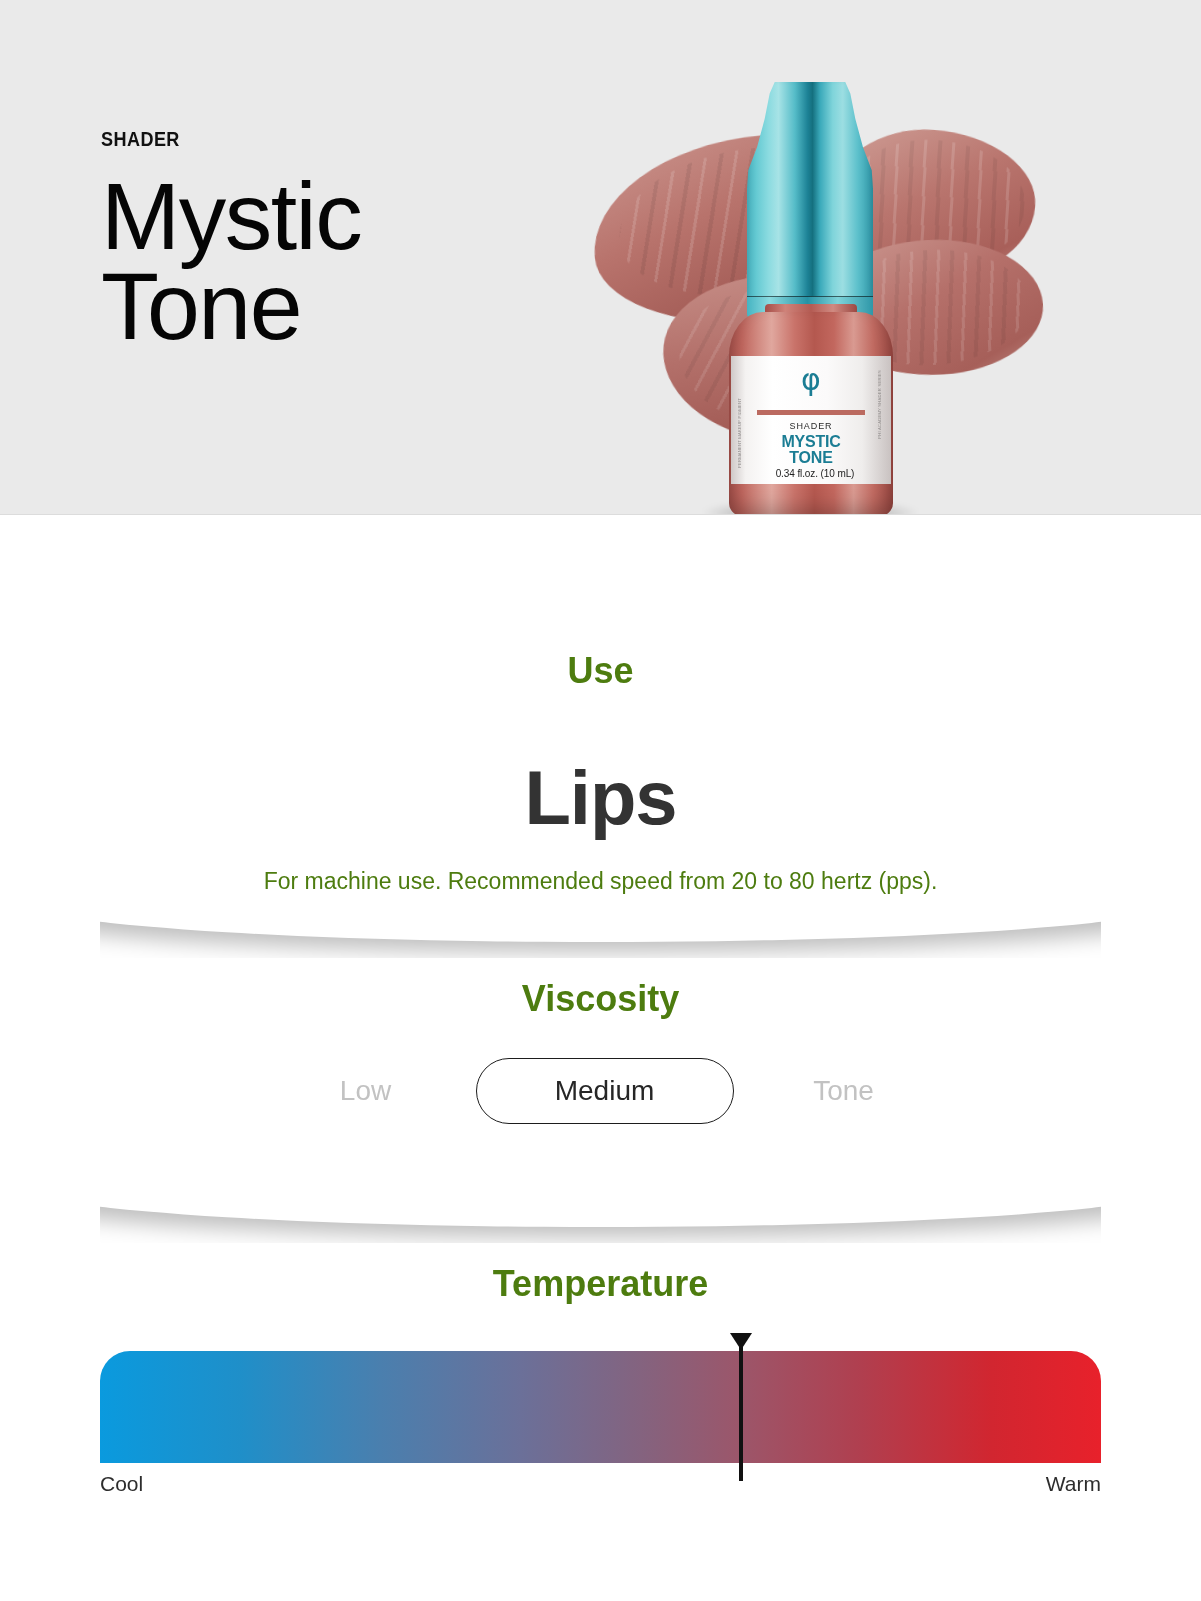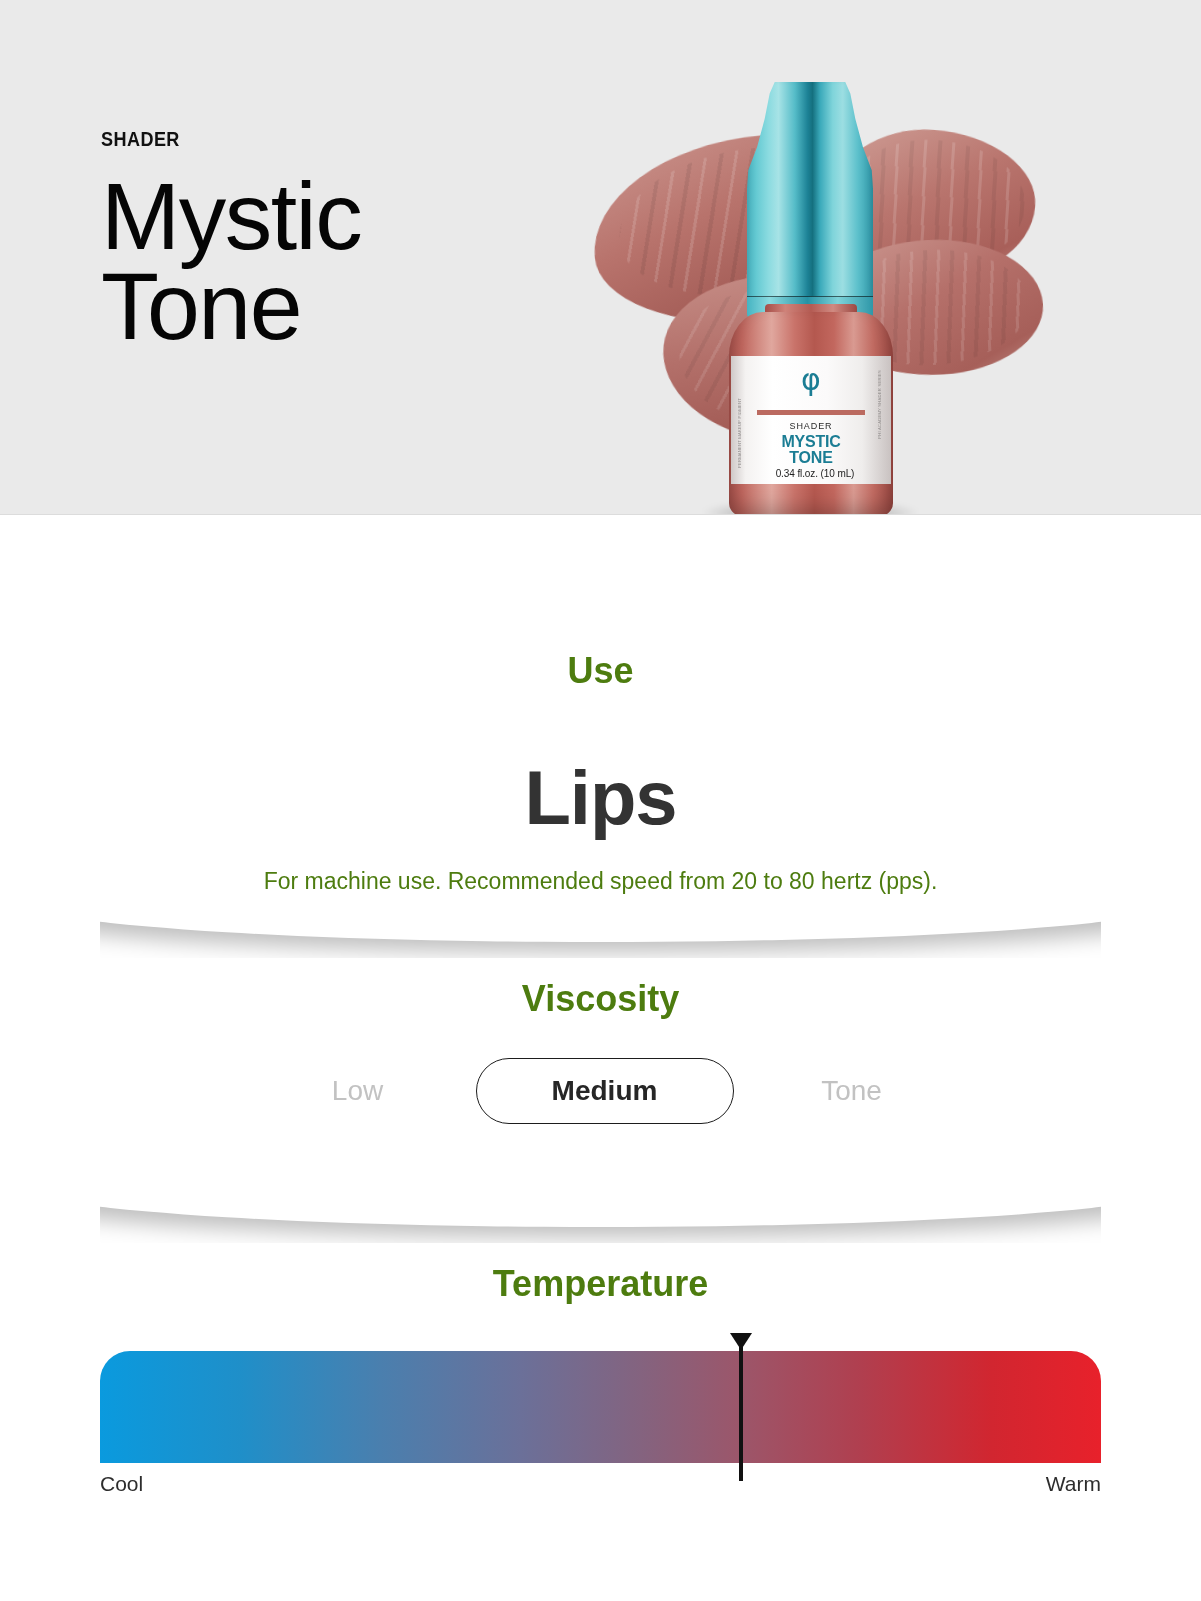--- a/index.html
+++ b/index.html
@@ -312,39 +312,39 @@
   .divider.d1 { top: 900px; }
   .divider.d2 { top: 1185px; }
 
   
   .sec-visc { top: 978px; }
   .visc-row {
     margin-top: 38px;
     display: flex;
     align-items: center;
     justify-content: center;
-    gap: 8px;
+    gap: 0;
     padding-left: 8px;
   }
   .visc-opt {
     width: 220px;
     font-size: 28px;
     color: #c2c2c2;
     font-weight: 400;
   }
   .visc-opt.selected {
     width: 258px;
     height: 66px;
     display: flex;
     align-items: center;
     justify-content: center;
     border: 1.6px solid #1d1d1d;
     border-radius: 33px;
     color: #262626;
-    font-weight: 700;
+    font-weight: 400;
     background: #ffffff;
   }
 
   
   .sec-temp { top: 1263px; }
   .temp-wrap {
     position: relative;
     margin: 38px auto 0;
     width: 1001px;
     height: 120px;

